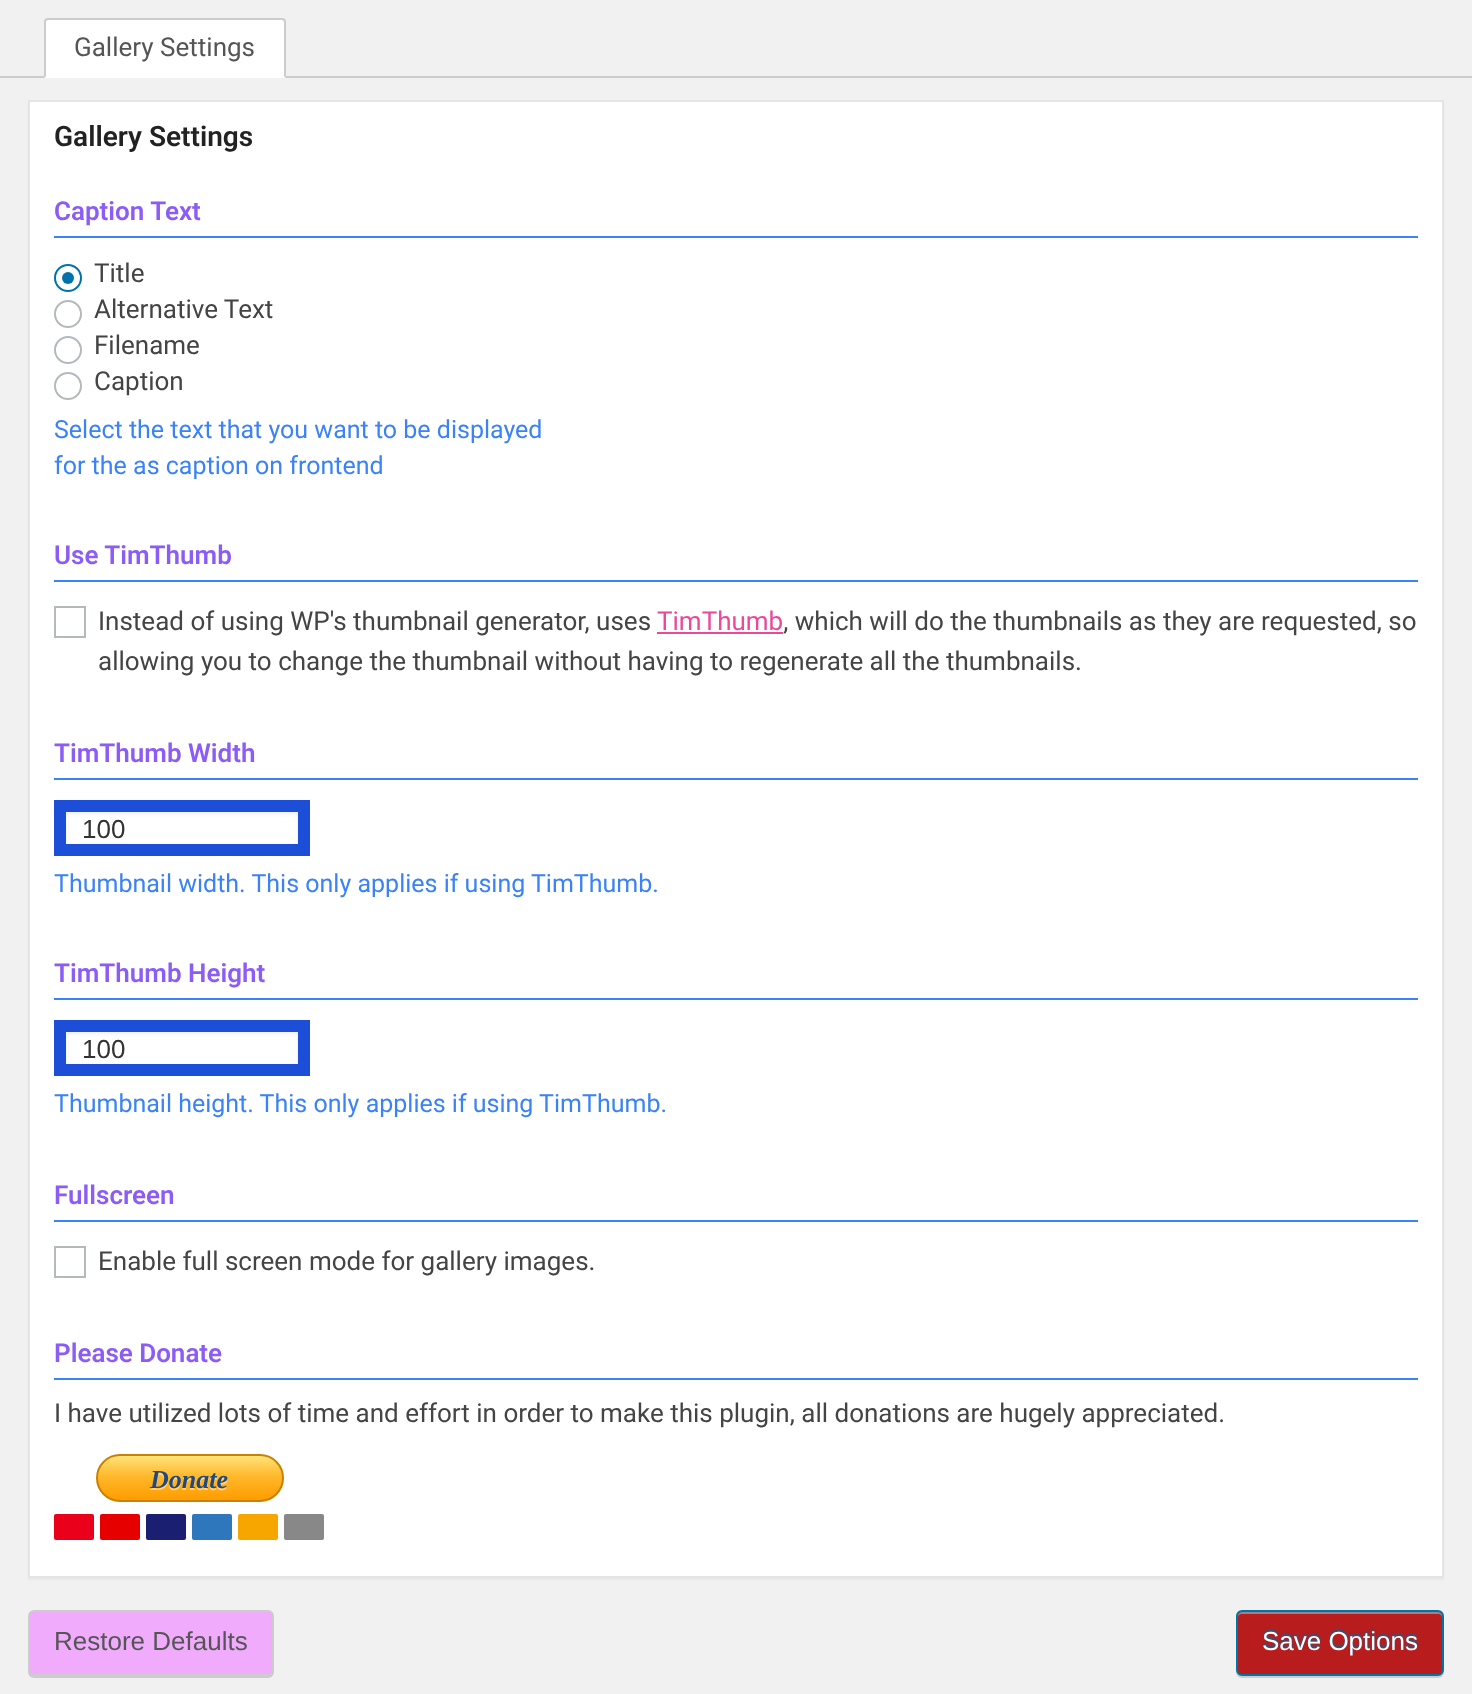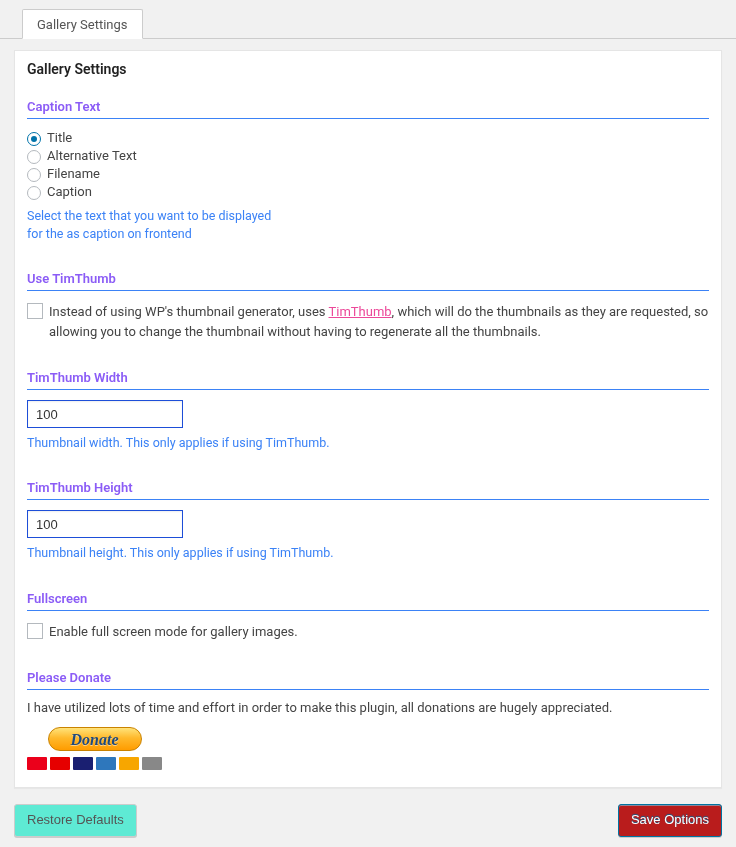--- a/index.html
+++ b/index.html
@@ -110,24 +110,24 @@
   .inline-desc {
     color: #444;
     font-size: 13px;
     line-height: 1.5;
   }
   .inline-desc a {
     color: #ec4899;
     text-decoration: underline;
   }
   .text-input {
-    width: 156px;
+    width: 128px;
     height: 28px;
     padding: 3px 8px;
-    border: 1px solid #1d4ed8;
+    border: 6px solid #1d4ed8;
     font-size: 13px;
     color: #333;
     box-shadow: inset 0 1px 2px rgba(0,0,0,.07);
   }
   .donate-text {
     color: #444;
     margin-bottom: 12px;
   }
   .donate-block {
     display: inline-block;
@@ -136,21 +136,21 @@
   .donate-btn {
     display: inline-block;
     width: 94px;
     height: 24px;
     border-radius: 12px;
     background: linear-gradient(#ffe37a 0%, #ffb92c 45%, #ff9c00 100%);
     border: 1px solid #c98200;
     color: #214a7b;
     font-weight: 700;
     font-style: italic;
-    font-size: 16px;
+    font-size: 13px;
     line-height: 22px;
     font-family: Georgia, "Times New Roman", serif;
     cursor: pointer;
     text-shadow: 0 1px 0 rgba(255,255,255,0.5);
     text-align: center;
   }
   .card-row {
     margin-top: 6px;
     display: flex;
     gap: 3px;
@@ -175,21 +175,21 @@
     align-items: center;
   }
   .btn {
     font-size: 13px;
     padding: 5px 12px 6px;
     border-radius: 3px;
     cursor: pointer;
     line-height: 1.5;
   }
   .btn-secondary {
-    background: #5eead4;
+    background: #f0abfc;
     border: 1px solid #ccc;
     color: #555;
     box-shadow: 0 1px 0 #ccc;
   }
   .btn-primary {
     background: #b91c1c;
     border: 1px solid #0074a2;
     color: #fff;
     box-shadow: inset 0 1px 0 rgba(120,200,230,.6), 0 1px 0 rgba(0,0,0,.15);
     text-shadow: 0 -1px 1px #006799;

